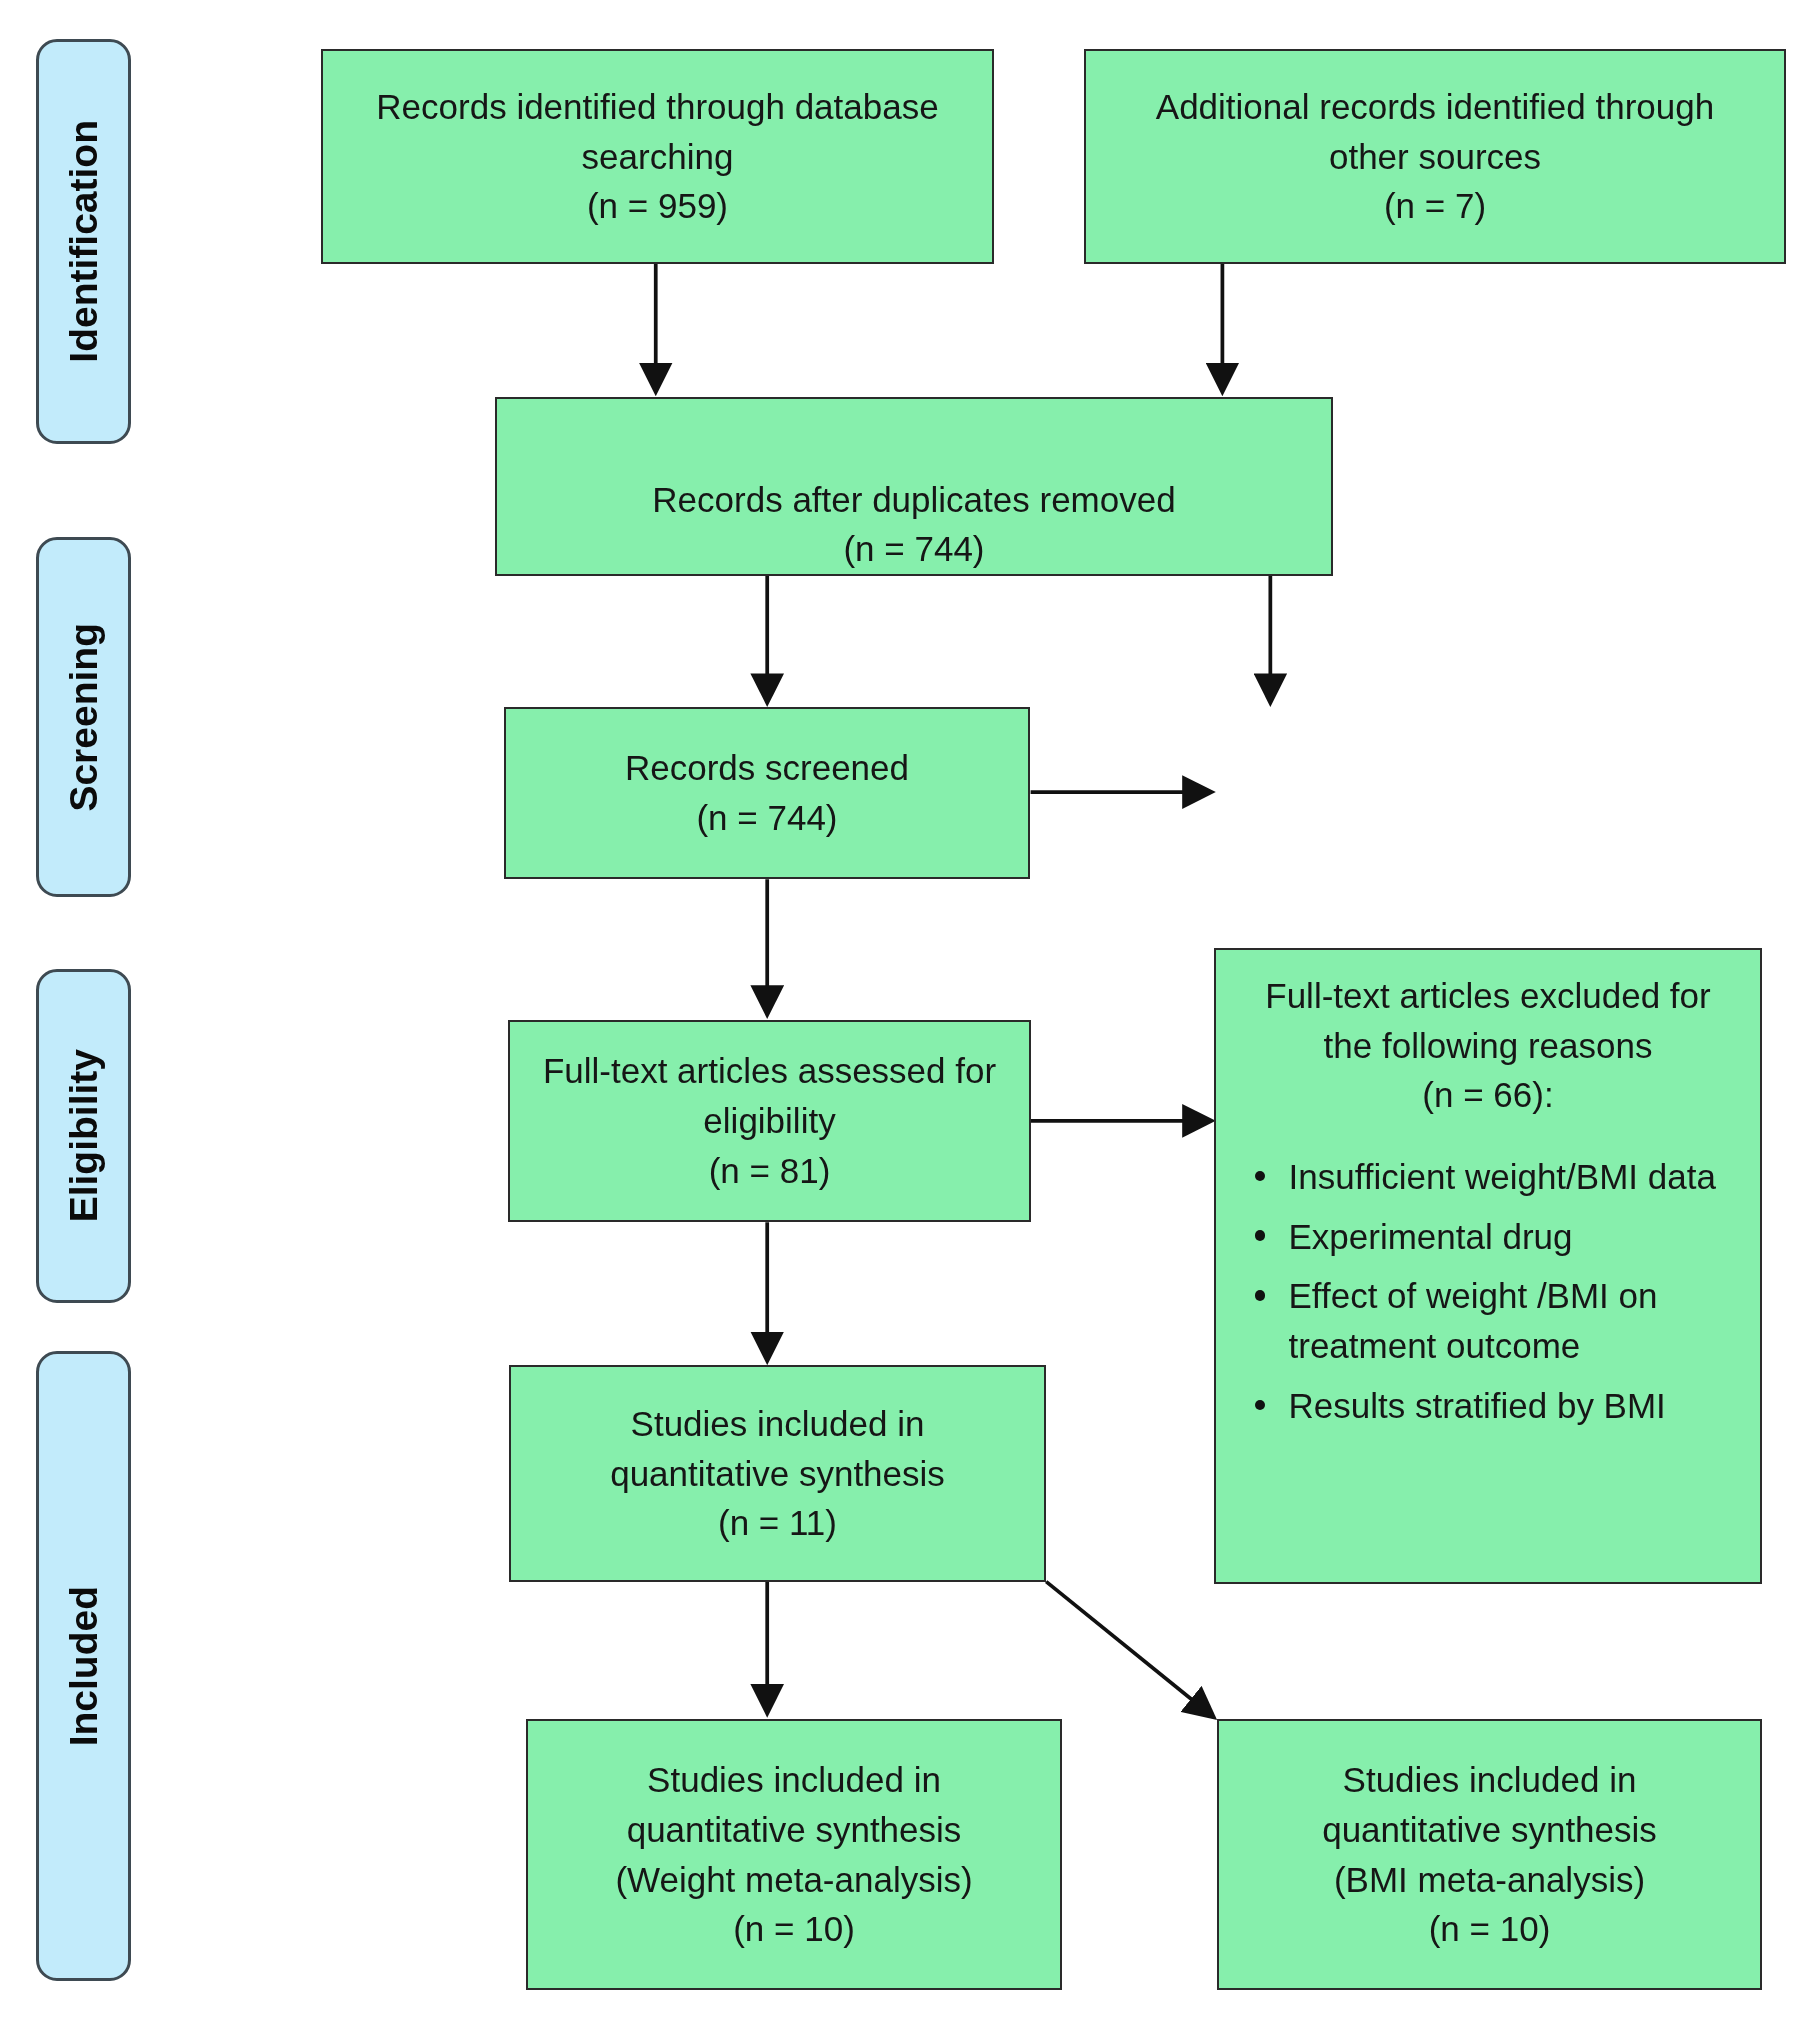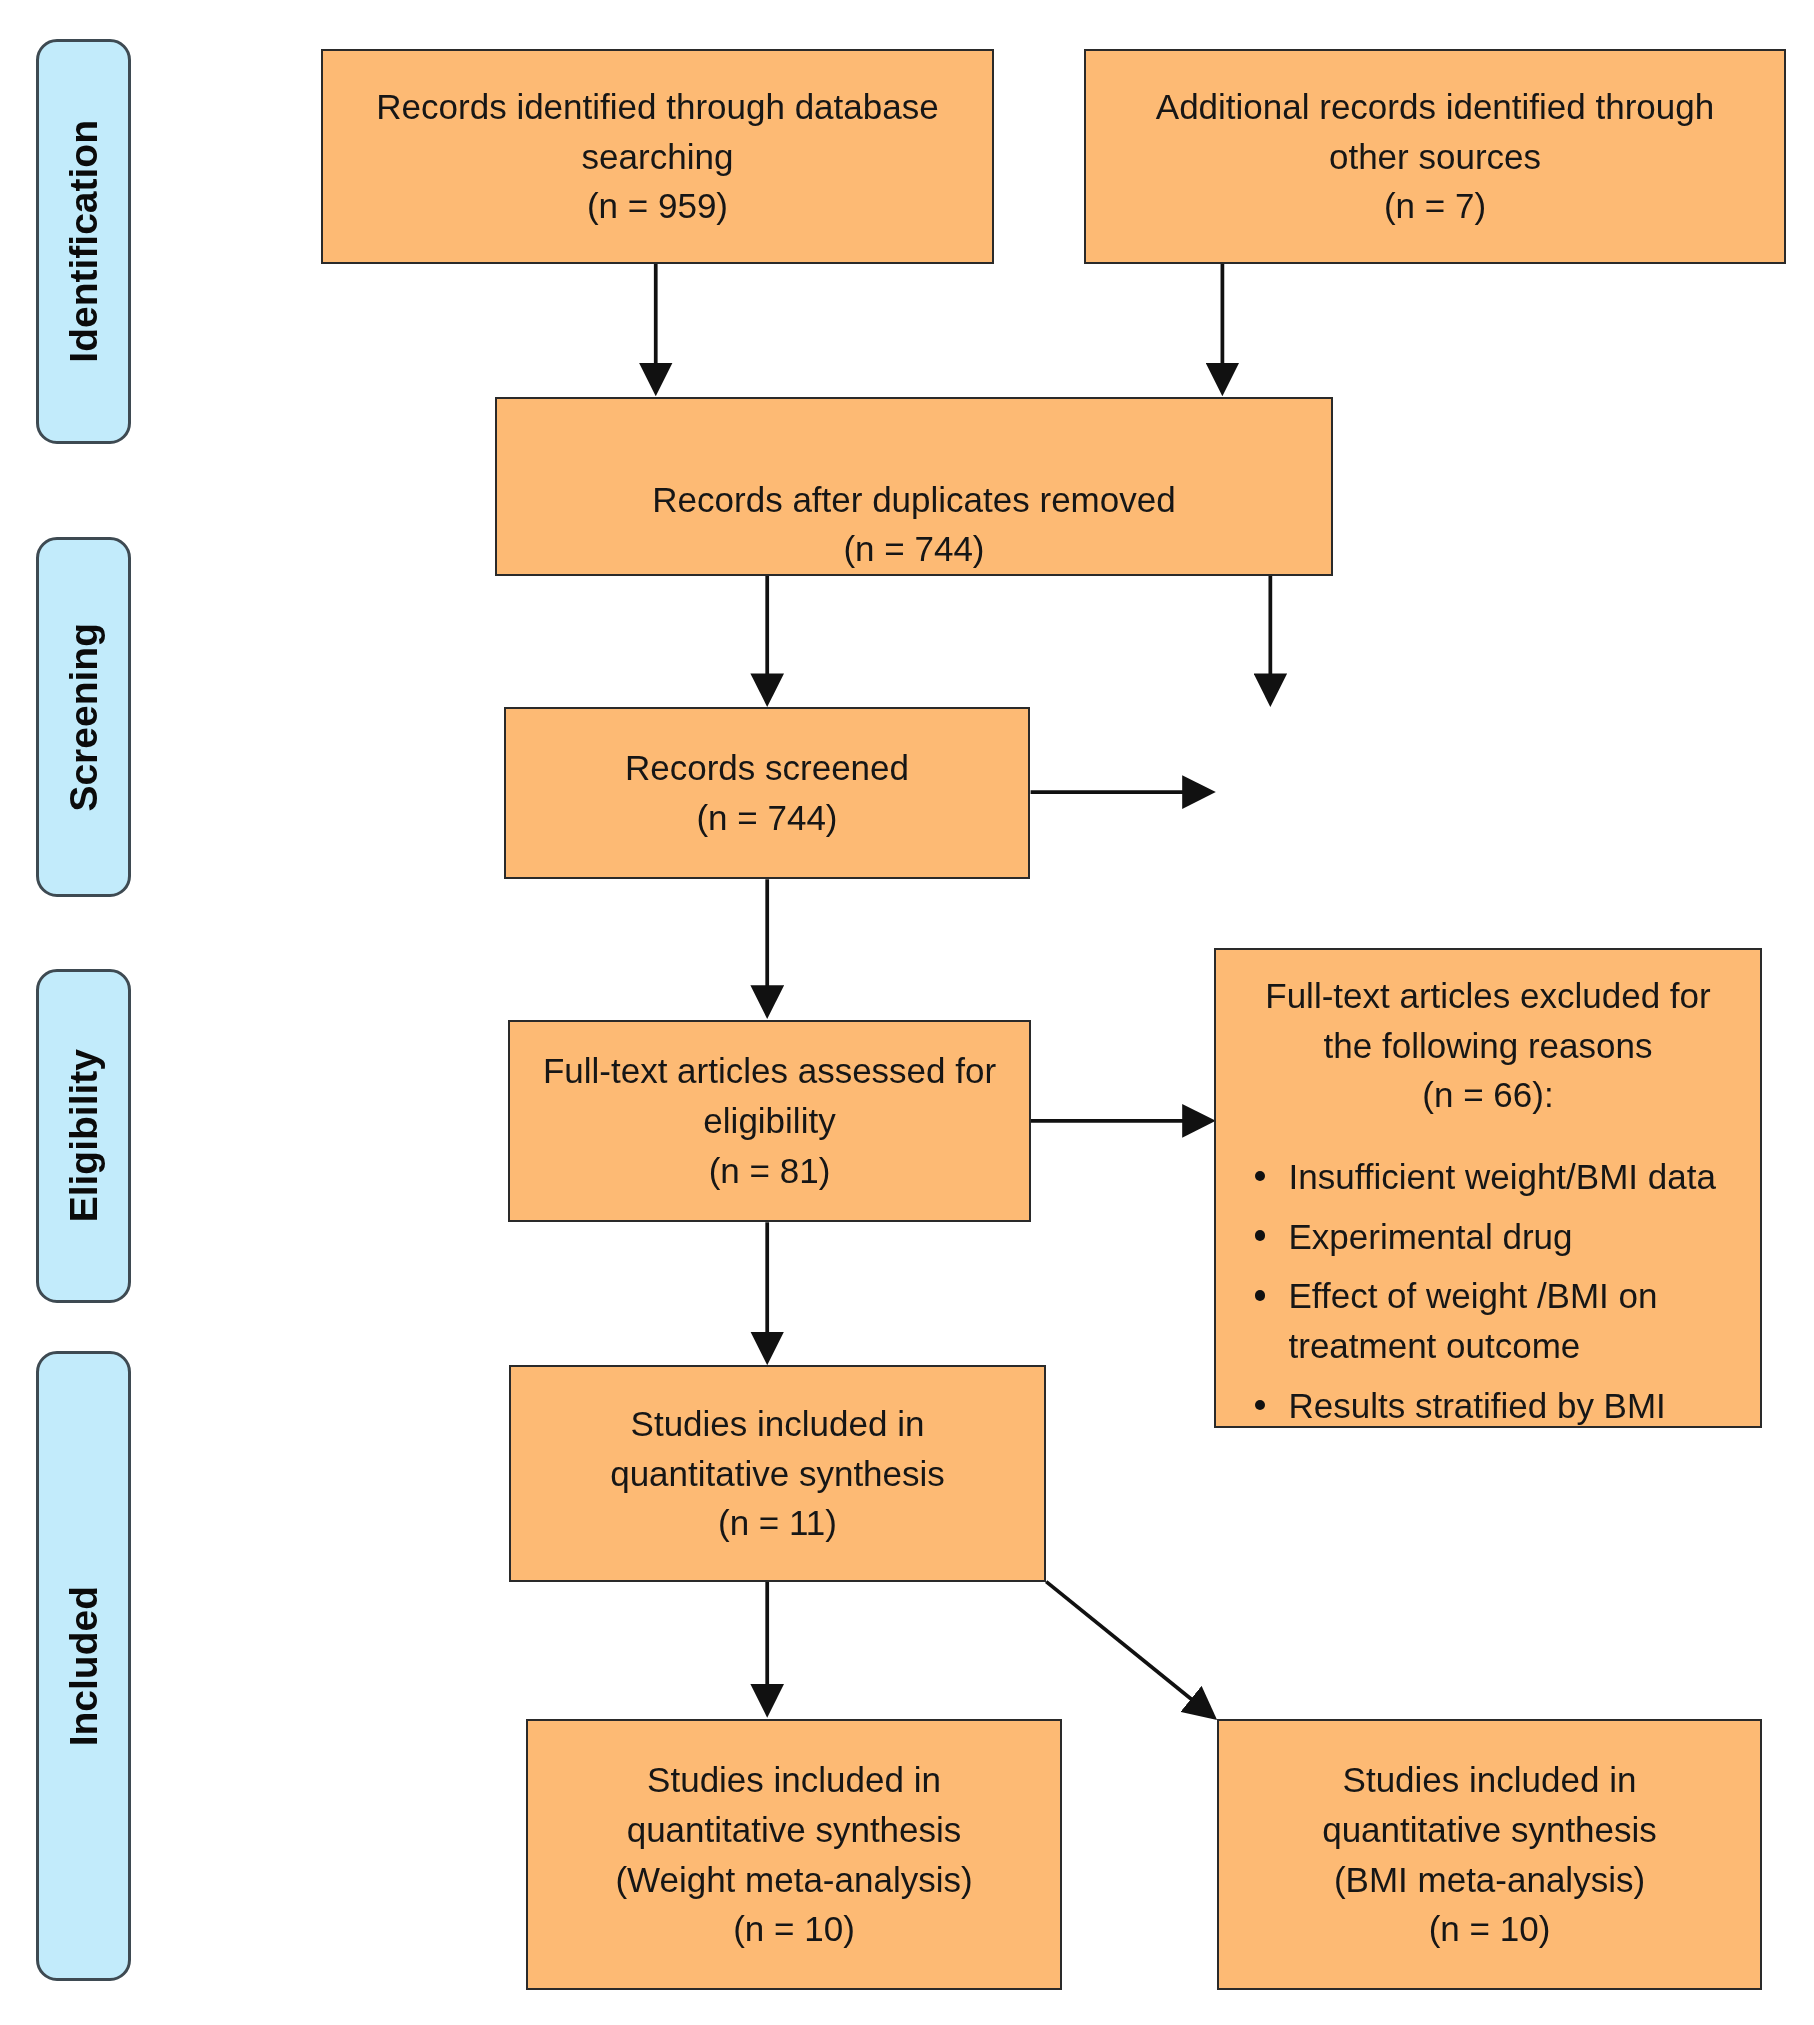--- a/index.html
+++ b/index.html
@@ -33,21 +33,21 @@
     font-size: 39px;
     letter-spacing: 0px;
     color: #0B0B0B;
     white-space: nowrap;
     font-family: "Liberation Sans", sans-serif;
   }
   
   .flow-box {
     position: absolute;
     box-sizing: border-box;
-    background: #fdba74;
+    background: #86efac;
     border: 2.5px solid #2A2A2A;
     display: flex;
     align-items: center;
     justify-content: center;
     text-align: center;
   }
   .flow-box .box-text {
     font-size: 35px;
     line-height: 1.42;
     color: #161616;
@@ -184,21 +184,21 @@
 
 
   <div class="flow-box" style="left:508px; top:1020px; width:523px; height:202px;">
     <div class="box-text">
       <span class="ln">Full-text articles assessed for</span>
       <span class="ln">eligibility</span>
       <span class="ln">(n = 81)</span>
     </div>
   </div>
 
-  <div class="flow-box" id="reasons-box" style="left:1214px; top:948px; width:548px; height:480px;">
+  <div class="flow-box" id="reasons-box" style="left:1214px; top:948px; width:548px; height:636px;">
     <div id="reasons-title">
       <span class="ln">Full-text articles excluded for</span>
       <span class="ln">the following reasons</span>
       <span class="ln">(n = 66):</span>
     </div>
     <ul id="reasons-list">
       <li>
         <span>Insufficient weight/BMI data</span>
       </li>
       <li>

